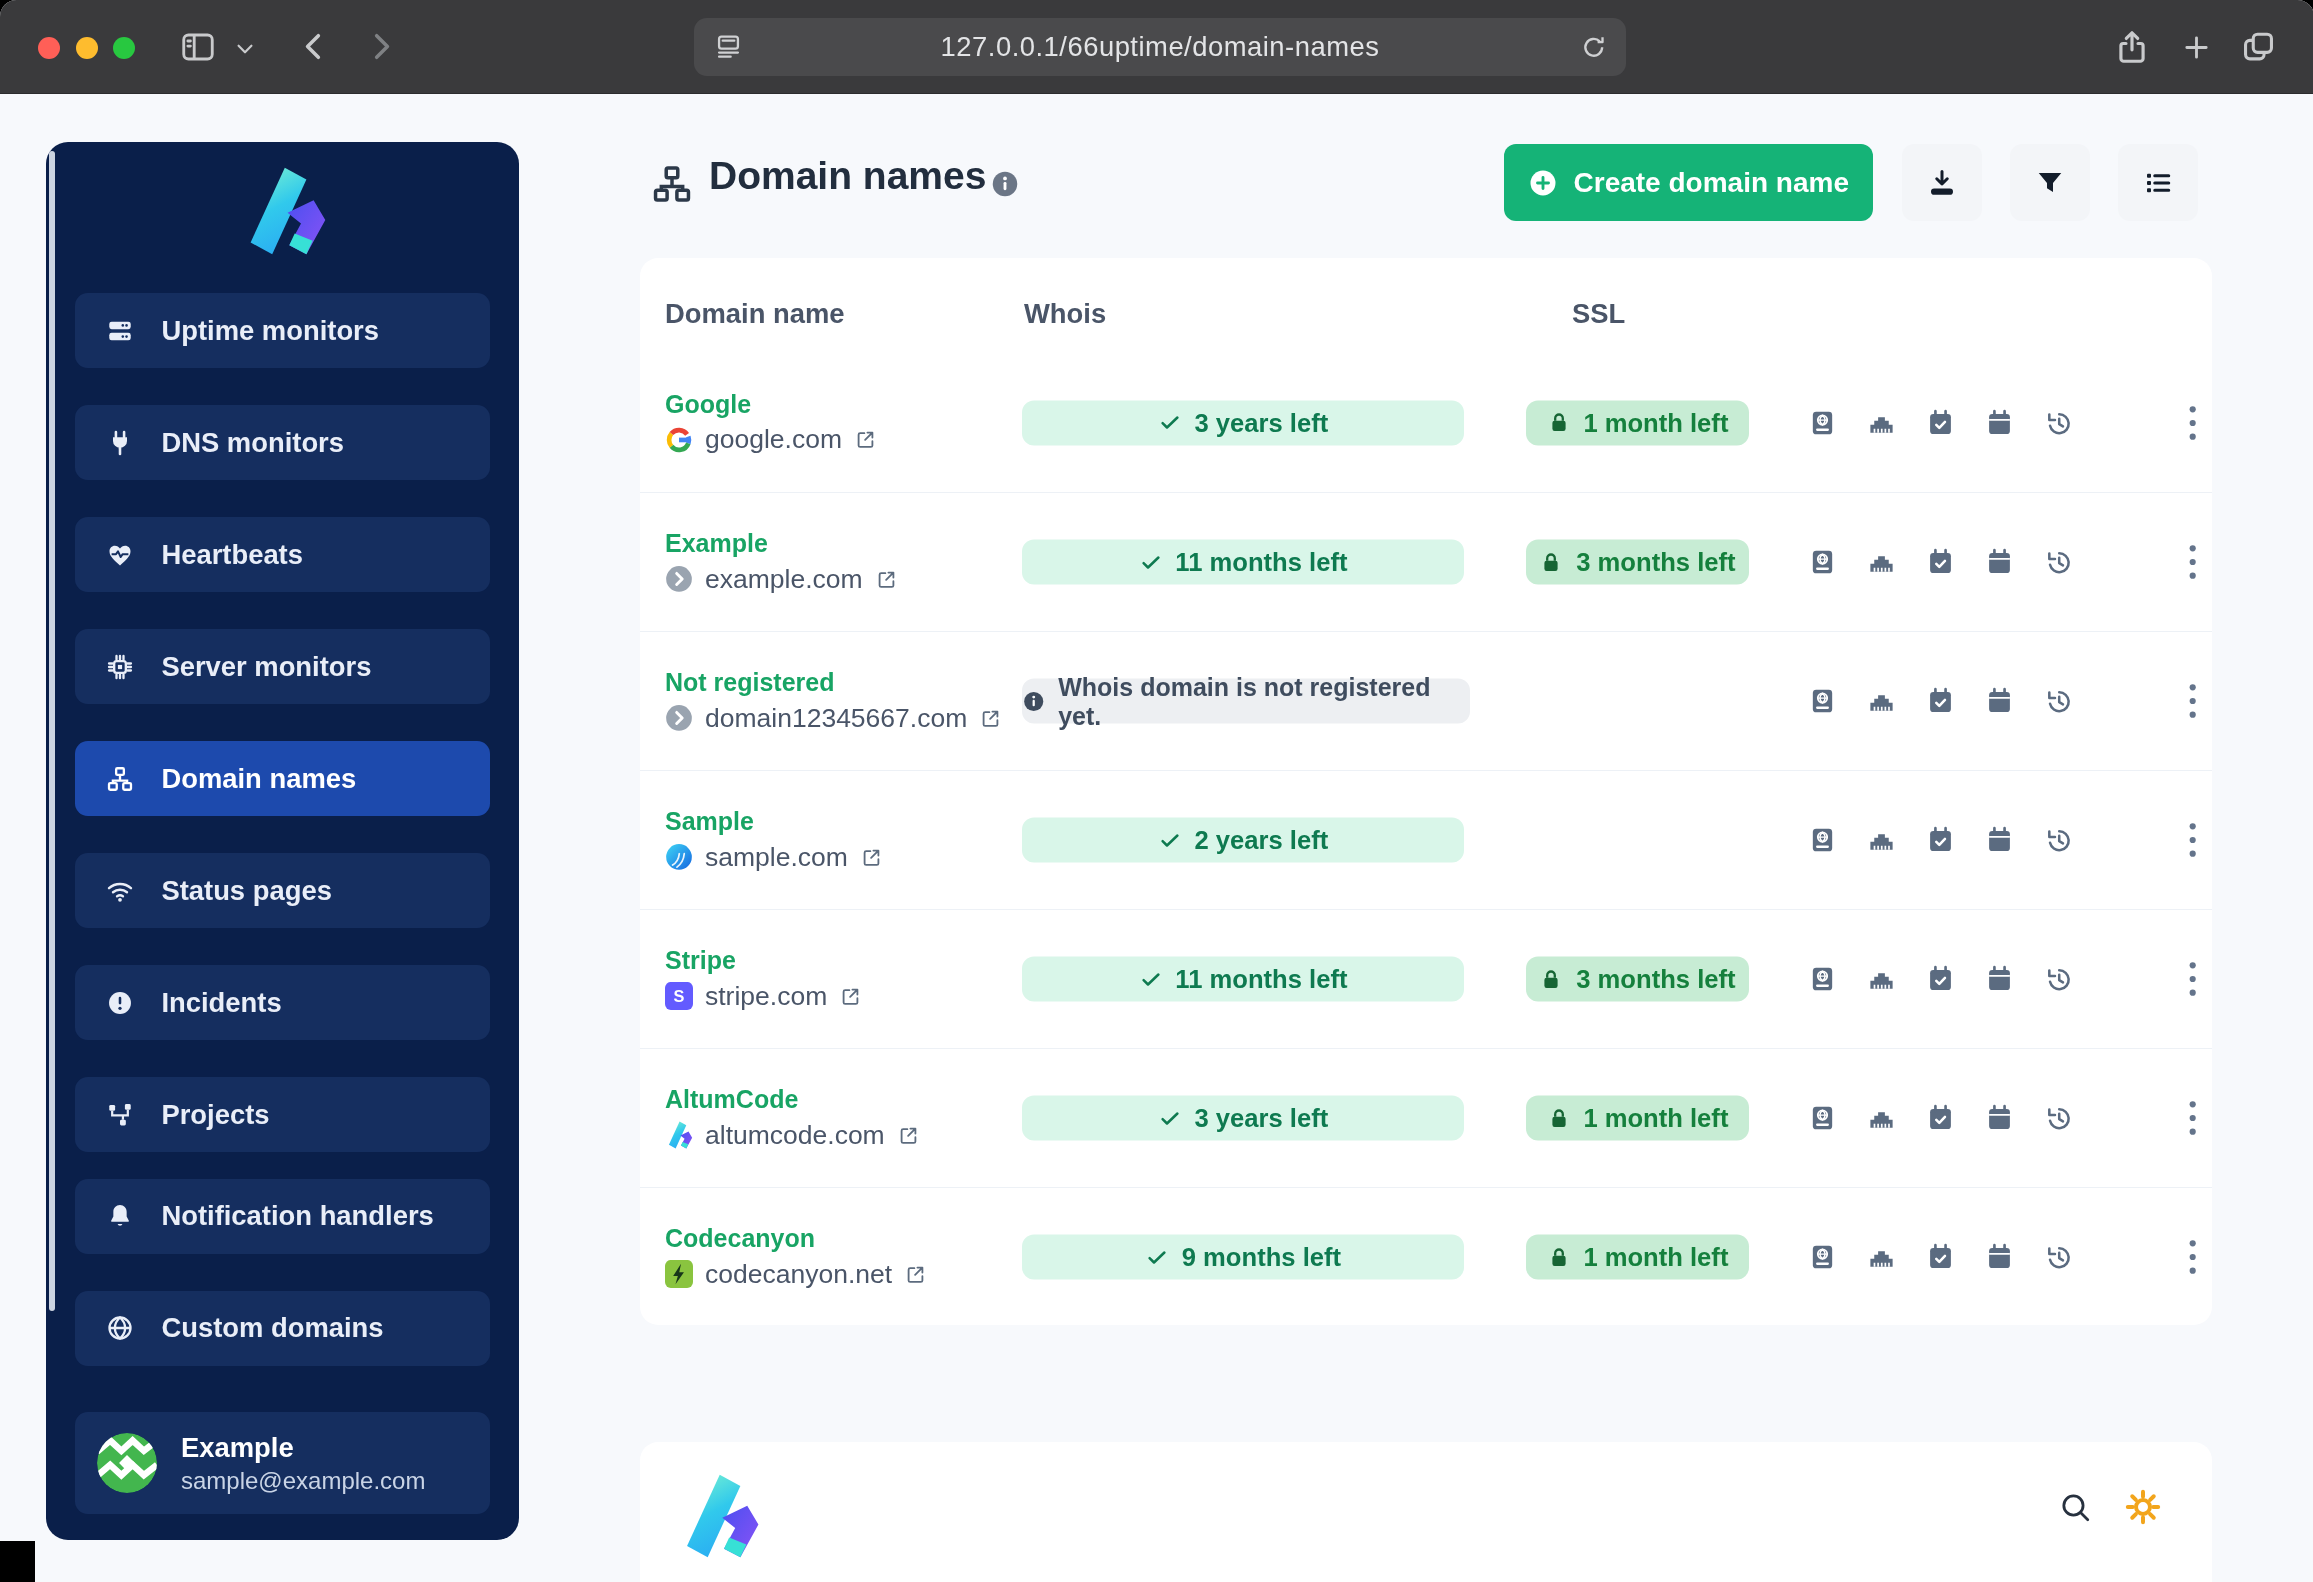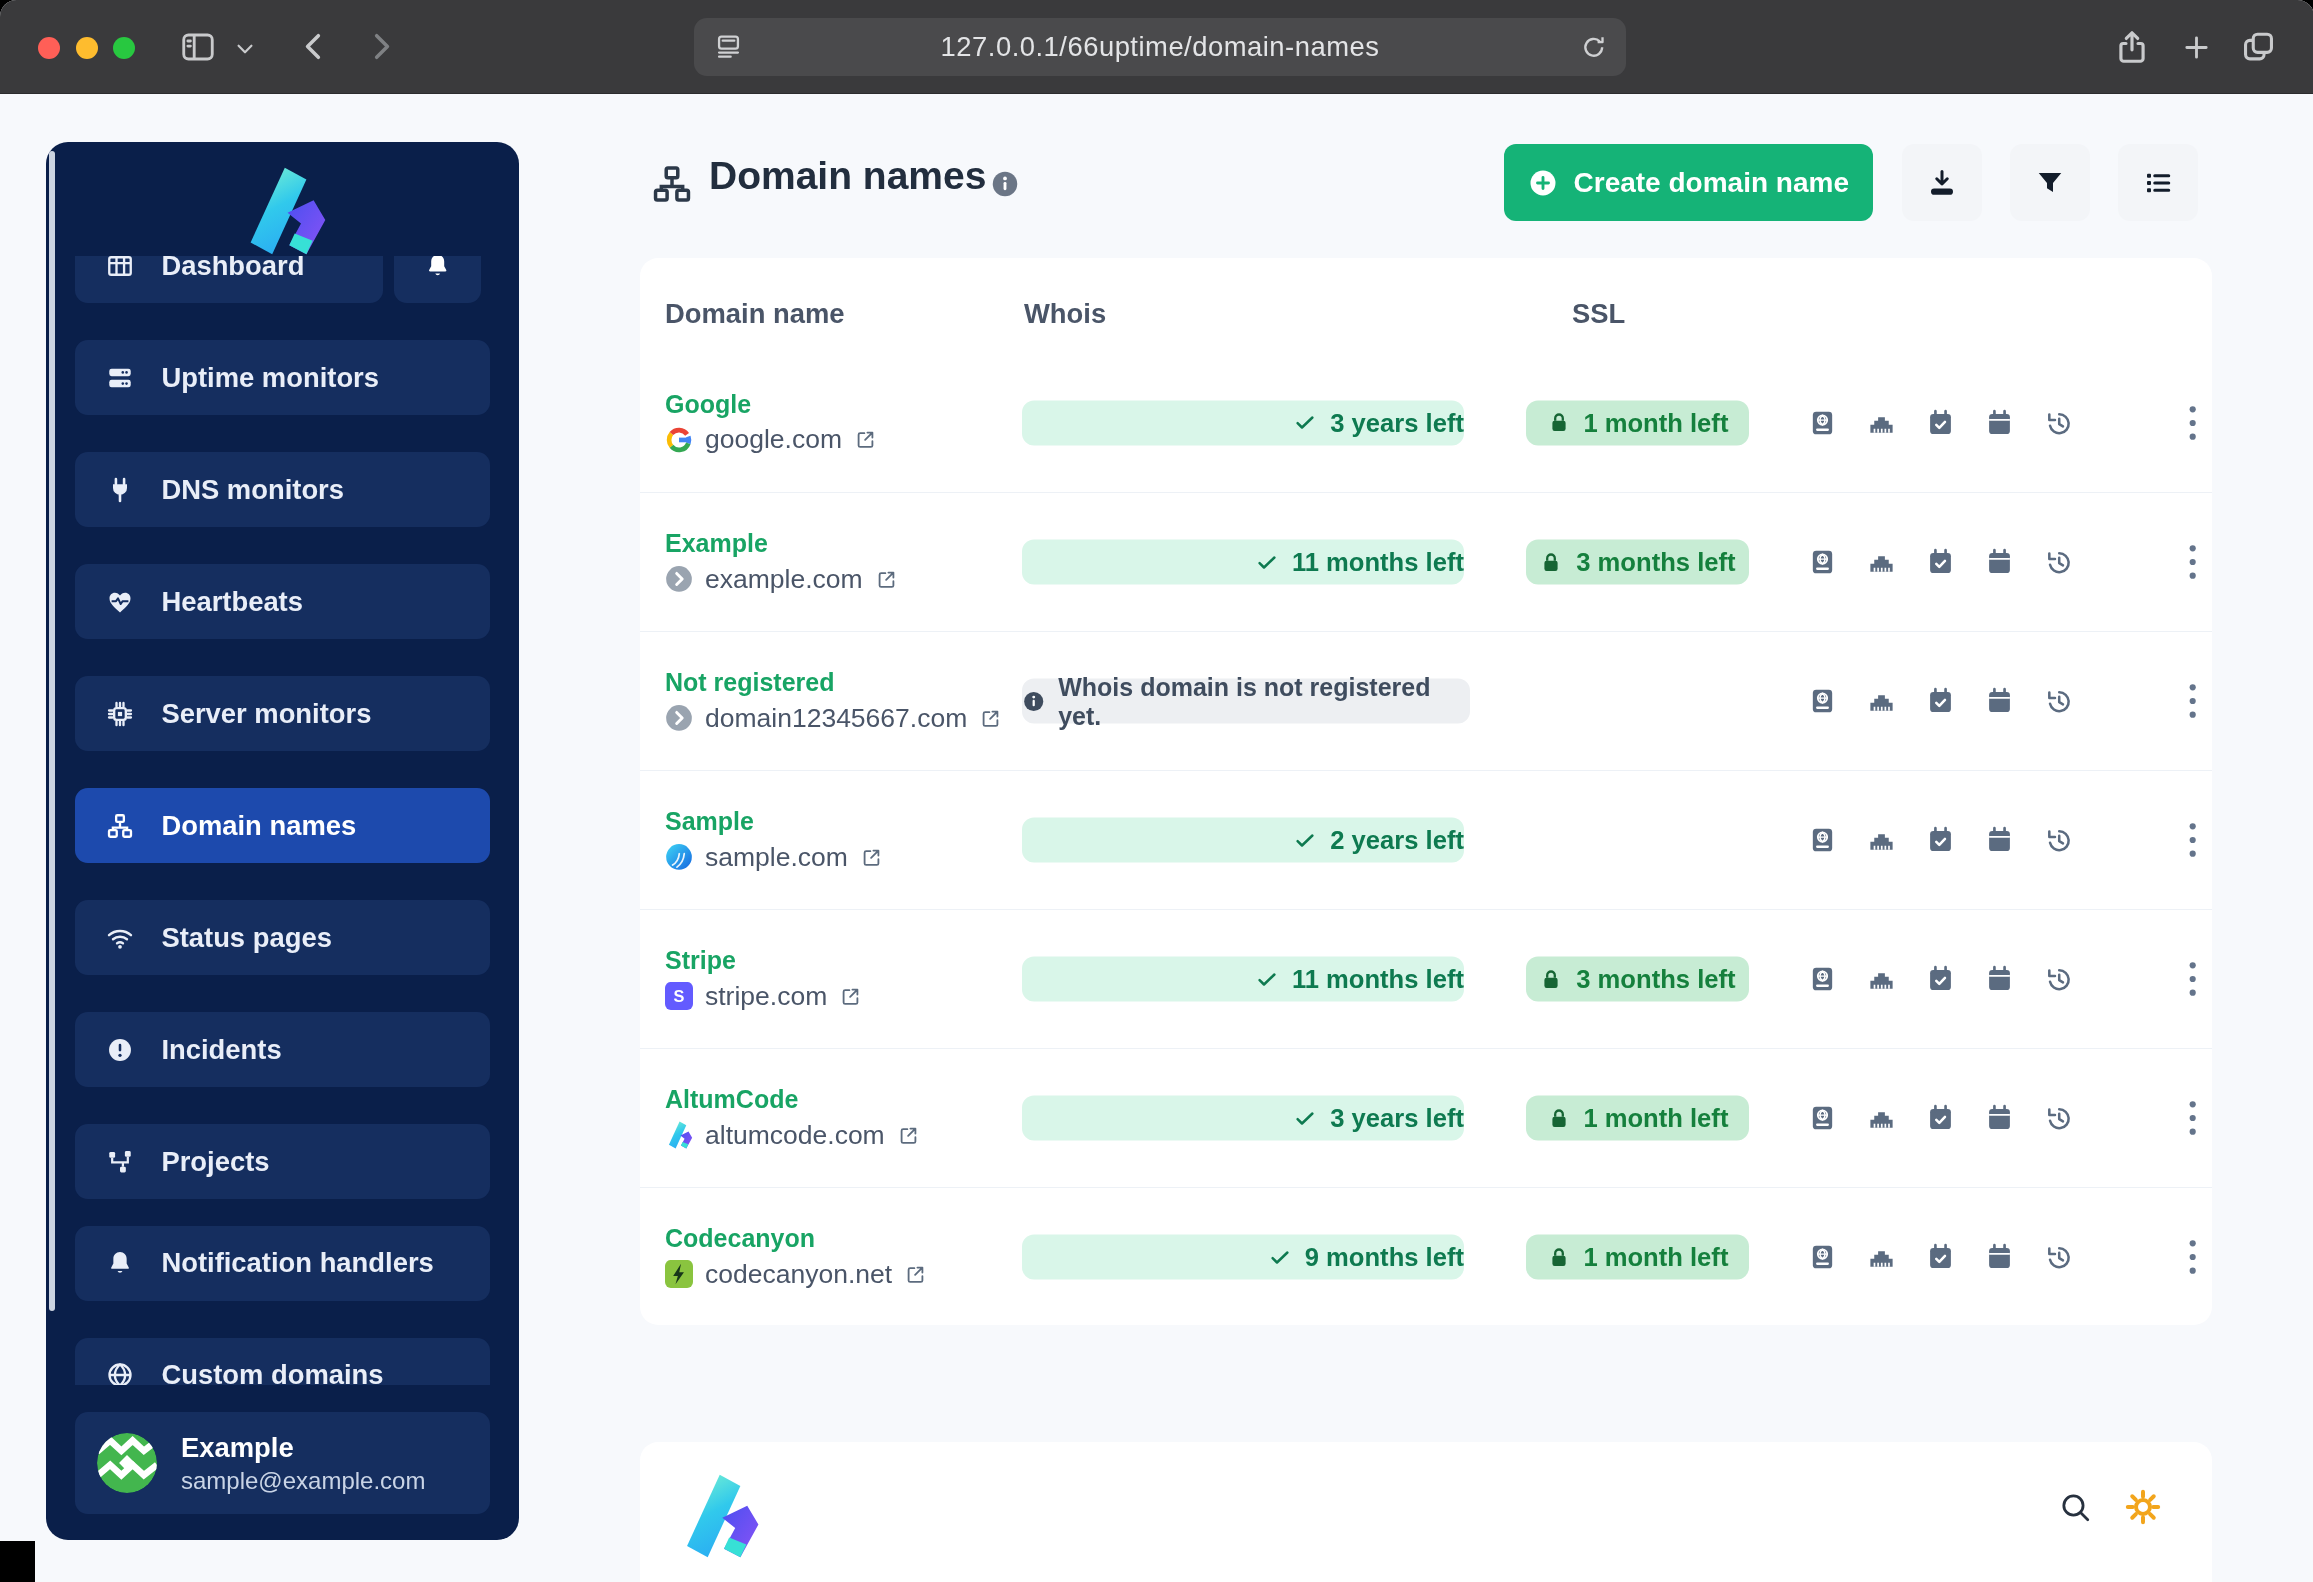--- a/index.html
+++ b/index.html
@@ -77,21 +77,21 @@
   .row-name{font-size:25px;font-weight:700;color:var(--domain-green,#18a464);text-decoration:none;line-height:1;}
   .row-sub{display:flex;align-items:center;gap:12px;}
   .favicon{width:28px;height:28px;display:flex;}
   .favicon svg{width:100%;height:100%;}
   .row-domain{font-size:26.5px;color:#4a5568;text-decoration:none;line-height:1;}
   .ext-icon{width:23px;height:23px;color:#5c6b7e;display:flex;}
   .ext-icon svg{width:100%;height:100%;}
   .badge{position:absolute;top:50%;transform:translateY(-50%);height:45px;border-radius:12px;
          display:flex;align-items:center;justify-content:center;gap:12.8px;font-weight:700;font-size:25.6px;}
   .badge svg{width:24px;height:24px;}
-  .badge.whois{left:382px;width:442px;background:var(--whois-badge-bg,#d9f6e9);color:var(--whois-badge-text,#0e7a50);justify-content:flex-end;}
+  .badge.whois{left:382px;width:442px;background:var(--whois-badge-bg,#d9f6e9);color:var(--whois-badge-text,#0e7a50);}
   .badge.notice{left:382px;width:448px;background:var(--notice-badge-bg,#edeff2);color:var(--notice-badge-text,#3f4c5e);font-size:25px;}
   .badge.ssl{left:886px;width:223px;background:var(--ssl-badge-bg,#c7ecd4);color:var(--ssl-badge-text,#15803d);}
   .actions{position:absolute;left:1168px;top:50%;transform:translateY(-50%);display:flex;gap:30px;}
   .action-btn{width:29px;height:29px;color:#5b6b80;background:none;border:none;padding:0;display:flex;cursor:pointer;}
   .action-btn svg{width:29px;height:29px;}
   .kebab{position:absolute;left:1539px;top:50%;transform:translateY(-50%);width:27.4px;height:42px;
          background:none;border:none;color:#64748b;display:flex;cursor:pointer;padding:0;}
   .kebab svg{width:100%;height:100%;}
 
   
@@ -206,35 +206,20 @@
     </div>
 
     <div class="viewport">
 
       <aside class="sidebar">
         <svg class="logo-main" viewBox="0 0 100 100">
             <use href="#brand-logo"></use>
           </svg>
         <div class="side-thumb"></div>
         <nav class="nav">
-          <div class="nav-first" id="nav-first-slot">
-              <div class="nav-item">
-                <svg viewBox="0 0 24 24" fill="none" stroke="currentColor" stroke-width="2">
-                  <rect x="2.8" y="4.5" width="18.4" height="15" rx="1.6"></rect>
-                  <path d="M2.8 9.5h18.4M9 4.5v15M15.5 4.5v15"></path>
-                </svg>
-                <span>Dashboard</span>
-              </div>
-            <button class="bell-btn">
-              <svg viewBox="0 0 24 24" fill="currentColor">
-                  <path d="M12 2.5c-3.3 0-5.7 2.5-5.7 5.8v4.2l-1.8 3.3c-.3.5.1 1.2.7 1.2h13.6c.6 0 1-.7.7-1.2l-1.8-3.3V8.3c0-3.3-2.4-5.8-5.7-5.8z"></path>
-                  <path d="M9.9 18.8a2.2 2.2 0 0 0 4.2 0z"></path>
-                </svg>
-            </button>
-          </div>
           <div id="nav-rest">
               <div class="nav-item">
                 <svg viewBox="0 0 24 24">
                   <rect x="2.8" y="4" width="18.4" height="6.4" rx="2" fill="currentColor"></rect>
                   <rect x="2.8" y="13.6" width="18.4" height="6.4" rx="2" fill="currentColor"></rect>
                   <circle cx="17.6" cy="7.2" r="1.1" fill="#152e5f"></circle>
                   <circle cx="14.4" cy="7.2" r="1.1" fill="#152e5f"></circle>
                   <circle cx="17.6" cy="16.8" r="1.1" fill="#152e5f"></circle>
                   <circle cx="14.4" cy="16.8" r="1.1" fill="#152e5f"></circle>
                 </svg>

